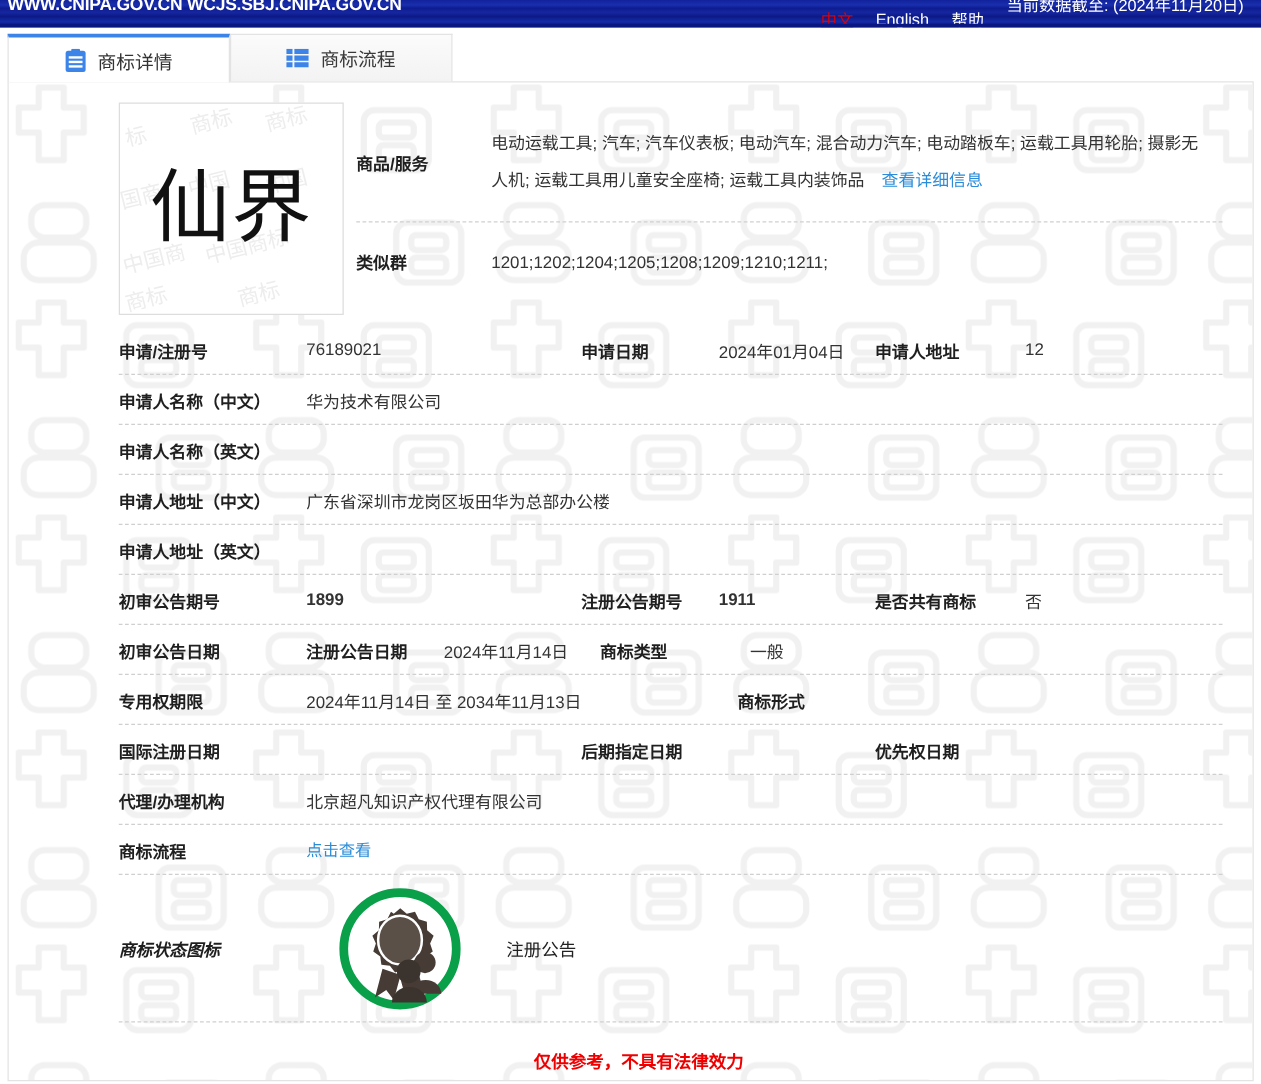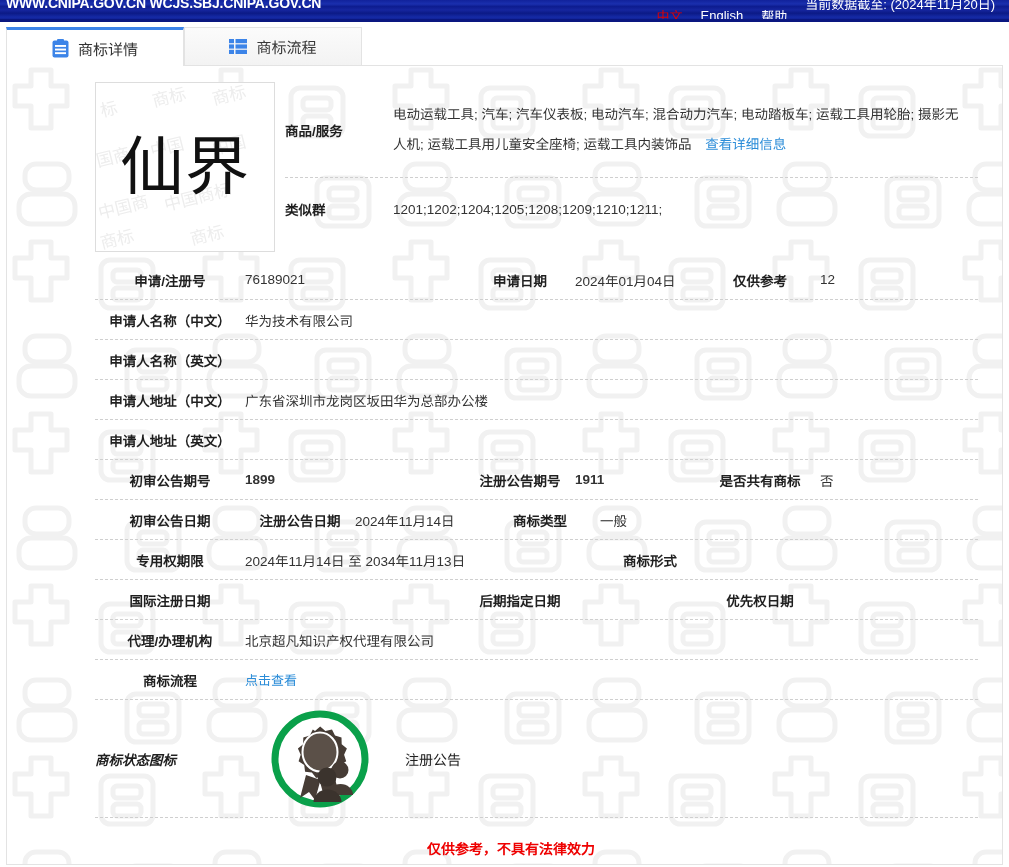--- a/index.html
+++ b/index.html
@@ -178,21 +178,20 @@
     flex: 1;
     margin-left: 10px;
     padding-right: 24px;
   }
 
   .lbl {
     font-weight: 700;
     color: #1f1f1f;
     font-size: 13.5px;
     white-space: nowrap;
-    text-align: center;
   }
   .val {
     color: #333;
     font-size: 13.5px;
   }
   .val.bold { font-weight: 700; }
 
   .link { color: #2a8cd8; text-decoration: none; cursor: pointer; }
 
   
@@ -398,21 +397,21 @@
       </div>
     </div>
 
     <div class="details">
 
       <div class="d-row">
         <div class="lbl c-lbl-1">申请/注册号</div>
         <div class="val c-val-1">76189021</div>
         <div class="lbl c-lbl-2">申请日期</div>
         <div class="val c-val-2">2024年01月04日</div>
-        <div class="lbl c-lbl-3">仅供参考</div>
+        <div class="lbl c-lbl-3">申请人地址</div>
         <div class="val c-val-3">12</div>
       </div>
 
       <div class="d-row">
         <div class="lbl c-lbl-1">申请人名称（中文）</div>
         <div class="val wide-val">华为技术有限公司</div>
       </div>
 
       <div class="d-row">
         <div class="lbl c-lbl-1">申请人名称（英文）</div>

